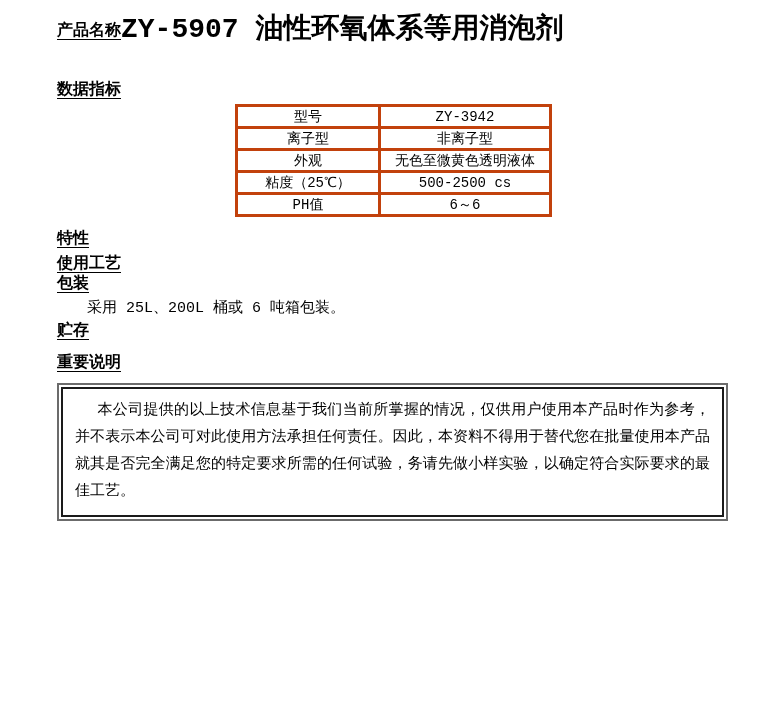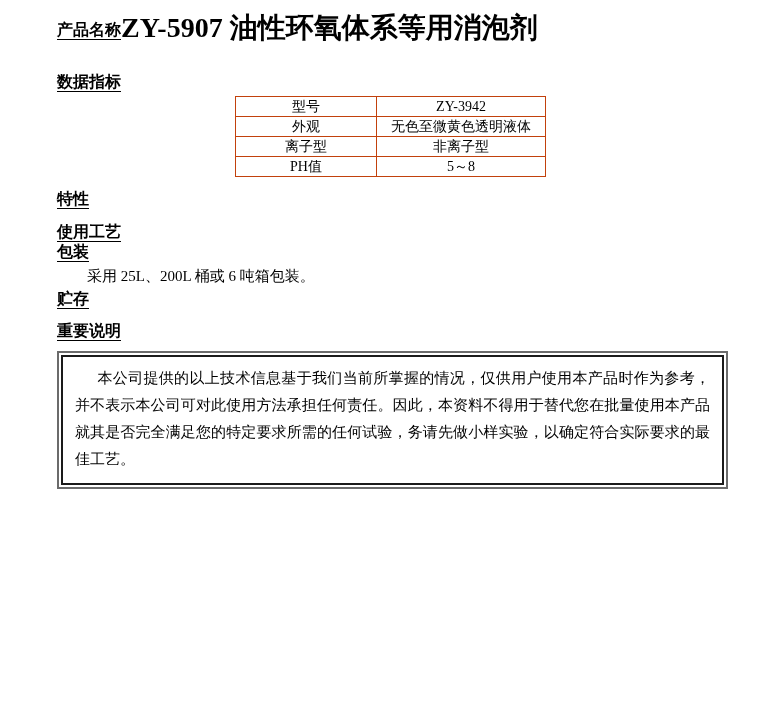--- a/index.html
+++ b/index.html
@@ -9,21 +9,21 @@
   }
   .doc {
     position: relative;
     width: 782px;
     height: 718px;
     box-sizing: border-box;
     padding: 8px 54px 8px 57px;
     overflow: hidden;
     background: #ffffff;
     color: #000000;
-    font-family: Liberation Serif, serif;
+    font-family: Liberation Mono, monospace;
   }
   
   .header {
     display: flex;
     align-items: center;
     height: 40px;
   }
   .header-label {
     font-size: 16px;
     font-weight: bold;
@@ -42,31 +42,31 @@
   
   .sec-heading {
     margin: 0;
     font-size: 16px;
     font-weight: bold;
     line-height: 20px;
     text-decoration: underline;
     text-underline-offset: 4px;
     display: table; 
   }
-  .mt-data    { margin-top: 24px; }
+  .mt-data    { margin-top: 32px; }
   .mt-feat    { margin-top: 12px; }
-  .mt-usage   { margin-top: 13px; }
+  .mt-usage   { margin-top: 5px; }
   .mt-notice  { margin-top: 12px; }
   
   .spec-table {
     margin: 4px 0 0 178px;
     border-collapse: collapse;
   }
   .spec-table td {
-    border: 1px solid #c2410c;
+    border: 3px solid #c2410c;
     height: 19px;
     font-size: 14px;
     text-align: center;
     vertical-align: middle;
     padding: 0 4px;
   }
   .spec-table td.c1 { width: 132px; }
   .spec-table td.c2 { width: 160px; }
   
   .para {
@@ -107,30 +107,34 @@
 
   <h2 class="sec-heading mt-data">数据指标</h2>
 
   <table class="spec-table">
     <tbody>
       <tr>
         <td class="c1">型号</td>
         <td class="c2">ZY-3942</td>
       </tr>
       <tr>
+        <td class="c1">离子型</td>
+        <td class="c2">非离子型</td>
+      </tr>
+      <tr>
         <td class="c1">外观</td>
         <td class="c2">无色至微黄色透明液体</td>
       </tr>
       <tr>
-        <td class="c1">离子型</td>
-        <td class="c2">非离子型</td>
+        <td class="c1">粘度（25℃）</td>
+        <td class="c2">500-2500 cs</td>
       </tr>
       <tr>
         <td class="c1">PH值</td>
-        <td class="c2">5～8</td>
+        <td class="c2">6～6</td>
       </tr>
     </tbody>
   </table>
 
   <h2 class="sec-heading mt-feat">特性</h2>
 
   <h2 class="sec-heading mt-usage">使用工艺</h2>
 
   <h2 class="sec-heading">包装</h2>
   <p class="para">采用 25L、200L 桶或 6 吨箱包装。</p>

